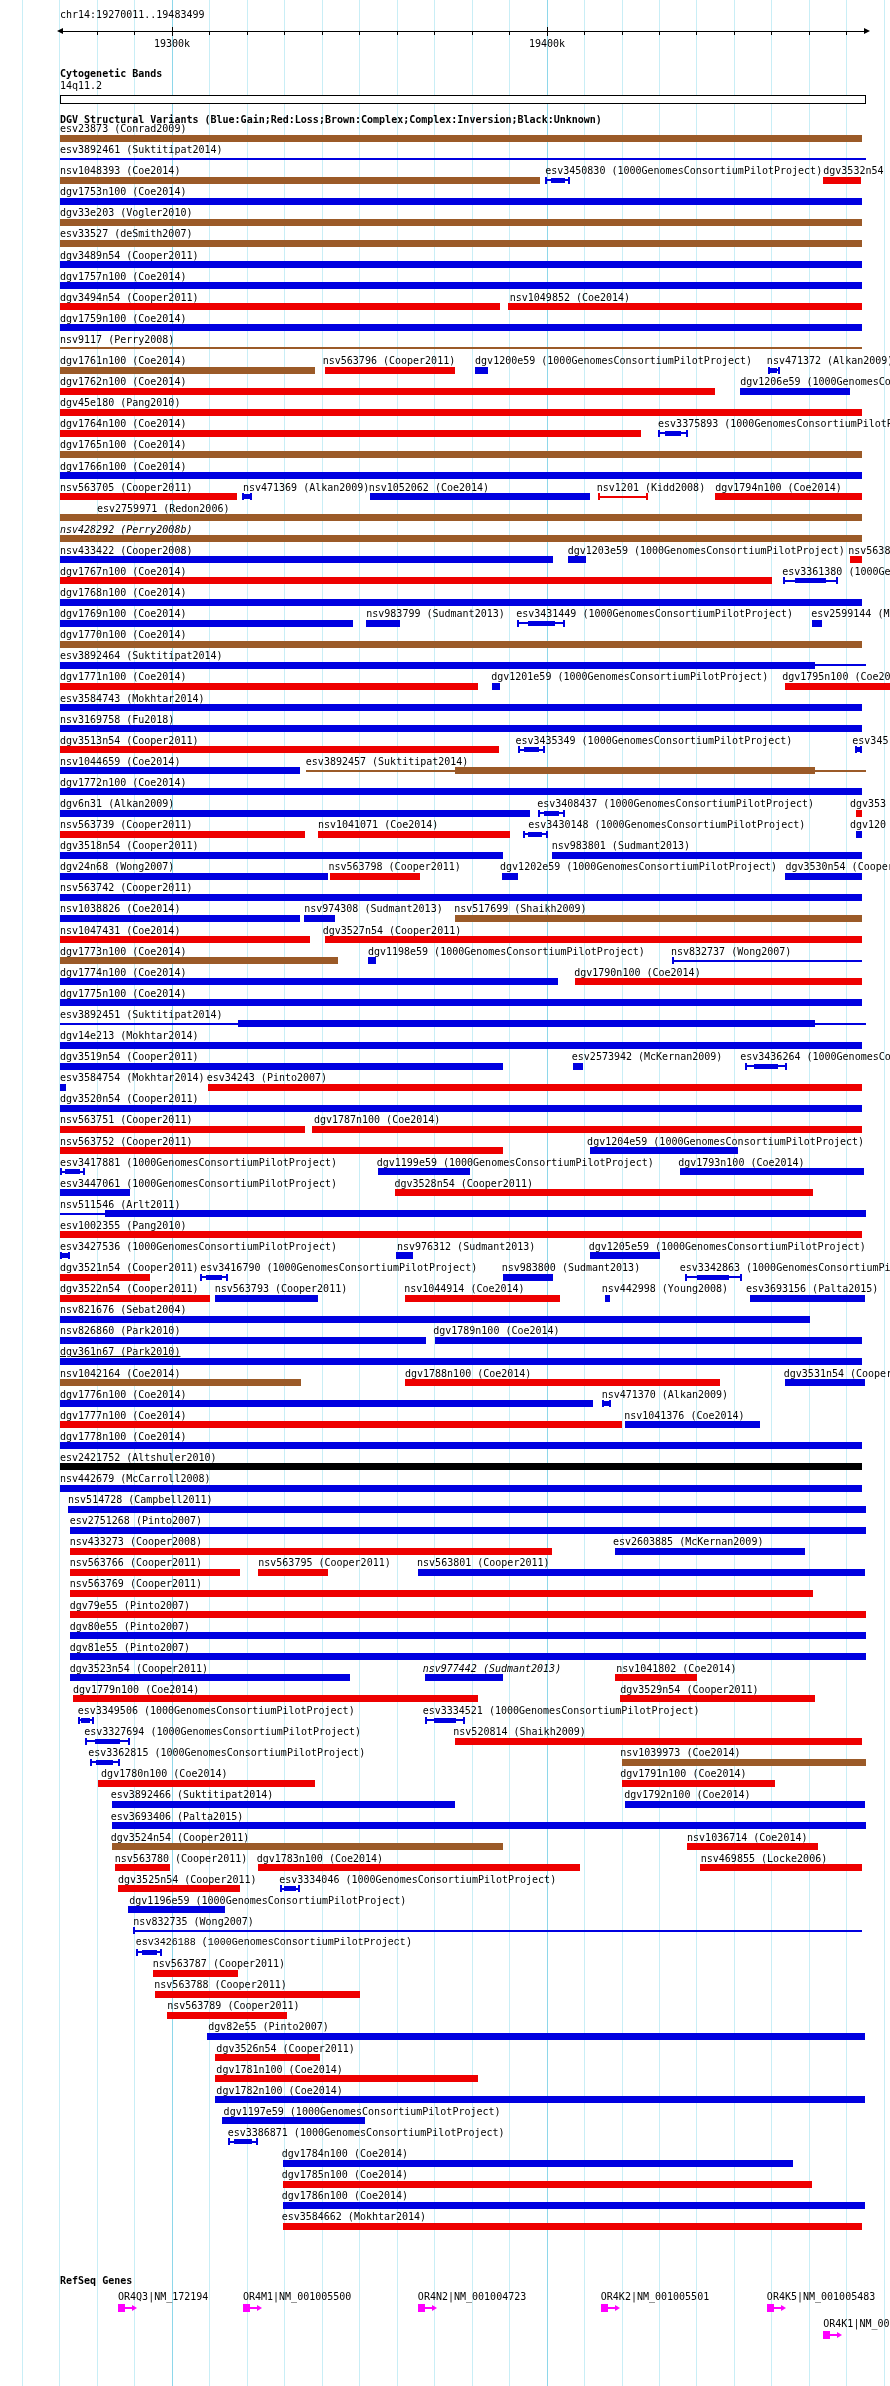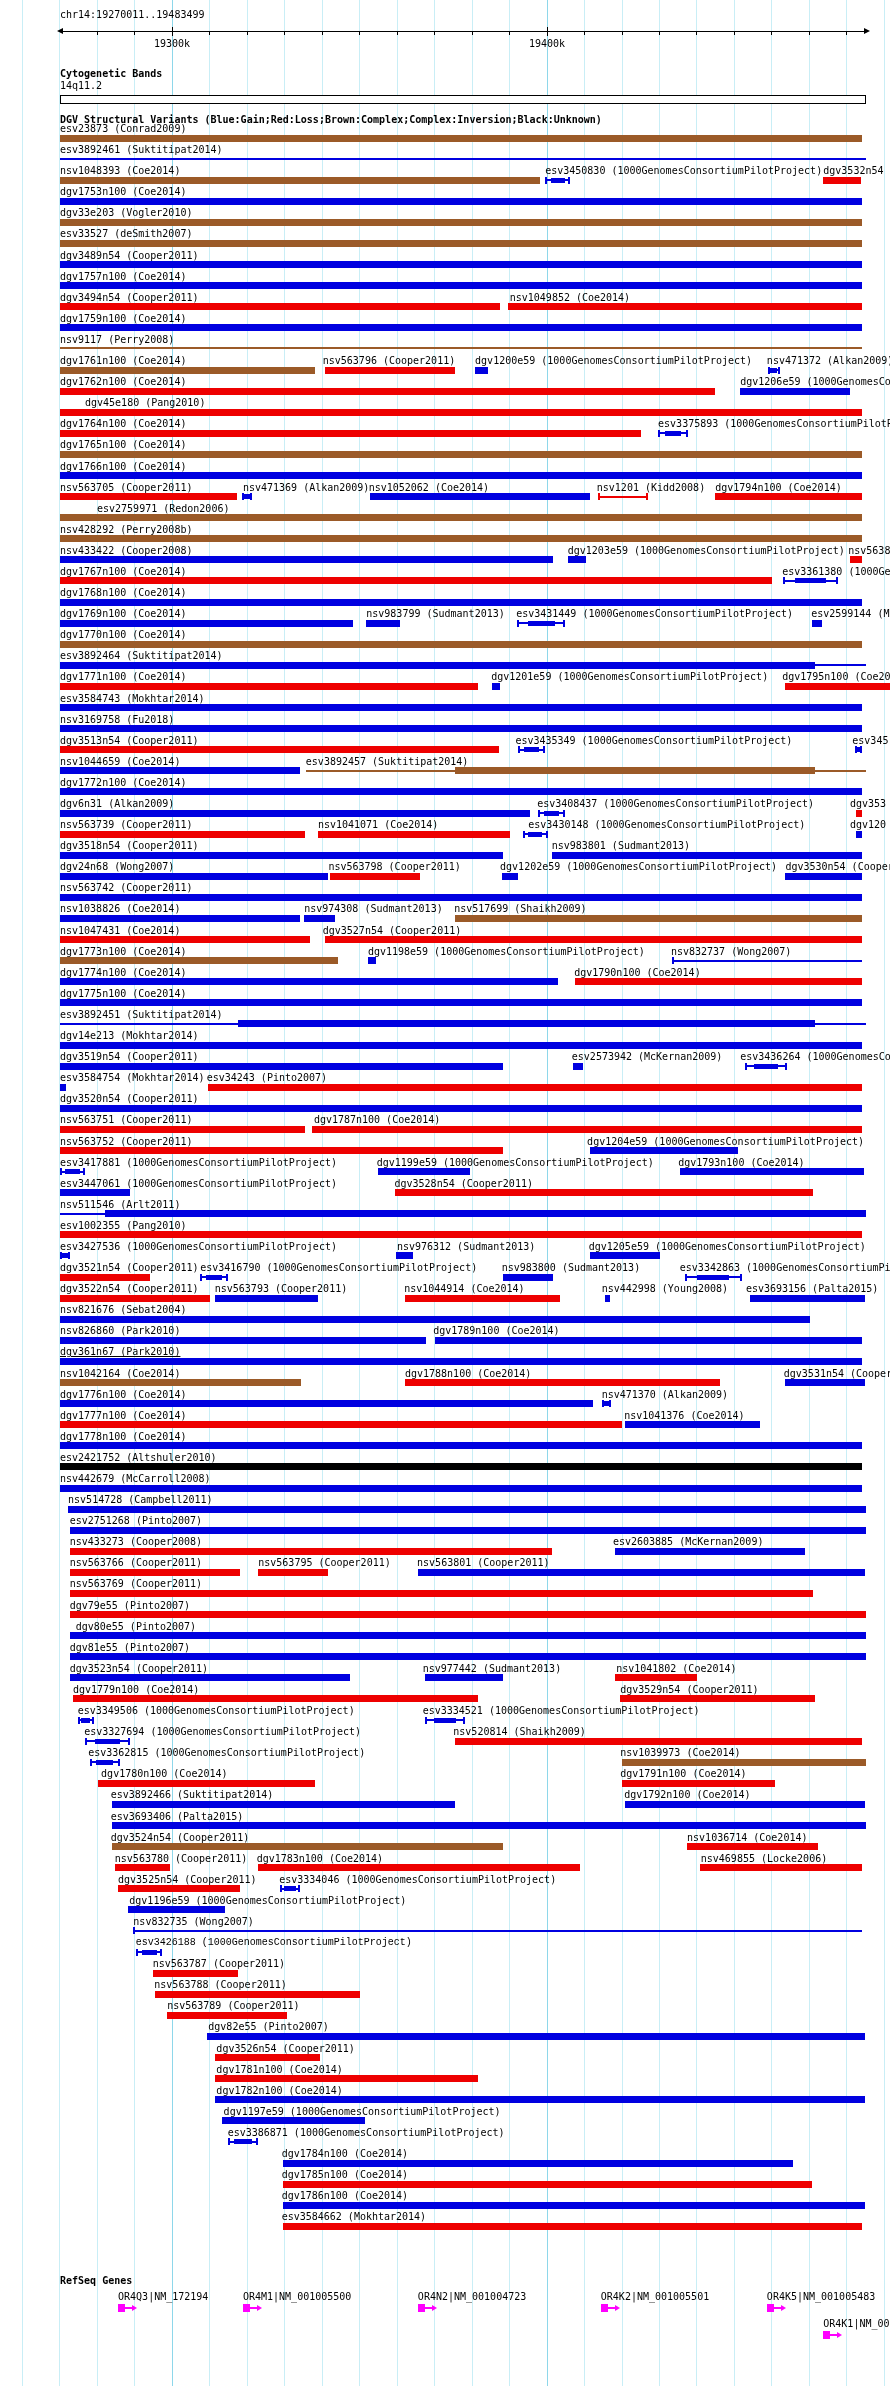--- a/index.html
+++ b/index.html
@@ -175,21 +175,21 @@
           <div class="piece" style="left: 22%; right: 22%; top: 1px; height: 5px; background: rgb(0, 0, 224);"></div>
         </div>
       </div>
       <div class="vrow">
         <div class="vlabel" style="left: 0%;">dgv1762n100 (Coe2014)</div>
         <div class="feat" style="left: 0%; width: 81.3%; background: rgb(238, 0, 0);"></div>
         <div class="vlabel" style="left: 84.4%;">dgv1206e59 (1000GenomesCo</div>
         <div class="feat" style="left: 84.4%; width: 13.6%; background: rgb(0, 0, 224);"></div>
       </div>
       <div class="vrow">
-        <div class="vlabel" style="left: 0%; margin-left: 25px;">dgv45e180 (Pang2010)</div>
+        <div class="vlabel" style="left: 0%;">dgv45e180 (Pang2010)</div>
         <div class="feat" style="left: 0%; width: 99.5%; background: rgb(238, 0, 0);"></div>
       </div>
       <div class="vrow">
         <div class="vlabel" style="left: 0%;">dgv1764n100 (Coe2014)</div>
         <div class="feat" style="left: 0%; width: 72.1%; background: rgb(238, 0, 0);"></div>
         <div class="vlabel" style="left: 74.2%;">esv3375893 (1000GenomesConsortiumPilotP</div>
         <div class="feat" style="left: 74.2%; width: 3.7%;">
           <div class="piece" style="left: 0px; right: 0px; top: 2.5px; height: 2px; background: rgb(0, 0, 224);"></div>
           <div class="piece" style="left: 0px; top: 0px; width: 2px; height: 7px; background: rgb(0, 0, 224);"></div>
           <div class="piece" style="right: 0px; top: 0px; width: 2px; height: 7px; background: rgb(0, 0, 224);"></div>
@@ -223,21 +223,21 @@
           <div class="piece" style="right: 0px; top: 0px; width: 2px; height: 7px; background: rgb(238, 0, 0);"></div>
         </div>
         <div class="vlabel" style="left: 81.3%;">dgv1794n100 (Coe2014)</div>
         <div class="feat" style="left: 81.3%; width: 18.2%; background: rgb(238, 0, 0);"></div>
       </div>
       <div class="vrow">
         <div class="vlabel" style="left: 0%; margin-left: 37px;">esv2759971 (Redon2006)</div>
         <div class="feat" style="left: 0%; width: 99.5%; background: rgb(155, 90, 40);"></div>
       </div>
       <div class="vrow">
-        <div class="vlabel" style="left: 0%;">nsv428292 (Perry2008b)</div>
+        <div class="vlabel" style="left: 0%; font-style: italic;">nsv428292 (Perry2008b)</div>
         <div class="feat" style="left: 0%; width: 99.5%; background: rgb(155, 90, 40);"></div>
       </div>
       <div class="vrow">
         <div class="vlabel" style="left: 0%;">nsv433422 (Cooper2008)</div>
         <div class="feat" style="left: 0%; width: 61.2%; background: rgb(0, 0, 224);"></div>
         <div class="vlabel" style="left: 63%;">dgv1203e59 (1000GenomesConsortiumPilotProject)</div>
         <div class="feat" style="left: 63%; width: 2.3%; background: rgb(0, 0, 224);"></div>
         <div class="vlabel" style="left: 97.8%;">nsv5638</div>
         <div class="feat" style="left: 98%; width: 1.5%; background: rgb(238, 0, 0);"></div>
       </div>
@@ -608,31 +608,31 @@
       </div>
       <div class="vrow">
         <div class="vlabel" style="left: 1.2%;">nsv563769 (Cooper2011)</div>
         <div class="feat" style="left: 1.2%; width: 92.2%; background: rgb(238, 0, 0);"></div>
       </div>
       <div class="vrow">
         <div class="vlabel" style="left: 1.2%;">dgv79e55 (Pinto2007)</div>
         <div class="feat" style="left: 1.2%; width: 98.8%; background: rgb(238, 0, 0);"></div>
       </div>
       <div class="vrow">
-        <div class="vlabel" style="left: 1.2%; margin-left: 6px;">dgv80e55 (Pinto2007)</div>
+        <div class="vlabel" style="left: 1.2%;">dgv80e55 (Pinto2007)</div>
         <div class="feat" style="left: 1.2%; width: 98.8%; background: rgb(0, 0, 224);"></div>
       </div>
       <div class="vrow">
         <div class="vlabel" style="left: 1.2%;">dgv81e55 (Pinto2007)</div>
         <div class="feat" style="left: 1.2%; width: 98.8%; background: rgb(0, 0, 224);"></div>
       </div>
       <div class="vrow">
         <div class="vlabel" style="left: 1.2%;">dgv3523n54 (Cooper2011)</div>
         <div class="feat" style="left: 1.2%; width: 34.8%; background: rgb(0, 0, 224);"></div>
-        <div class="vlabel" style="left: 45%;">nsv977442 (Sudmant2013)</div>
+        <div class="vlabel" style="left: 45%; font-style: italic;">nsv977442 (Sudmant2013)</div>
         <div class="feat" style="left: 45.3%; width: 9.7%; background: rgb(0, 0, 224);"></div>
         <div class="vlabel" style="left: 69%;">nsv1041802 (Coe2014)</div>
         <div class="feat" style="left: 68.9%; width: 10.1%; background: rgb(238, 0, 0);"></div>
       </div>
       <div class="vrow">
         <div class="vlabel" style="left: 1.6%;">dgv1779n100 (Coe2014)</div>
         <div class="feat" style="left: 1.6%; width: 50.3%; background: rgb(238, 0, 0);"></div>
         <div class="vlabel" style="left: 69.5%;">dgv3529n54 (Cooper2011)</div>
         <div class="feat" style="left: 69.5%; width: 24.2%; background: rgb(238, 0, 0);"></div>
       </div>

